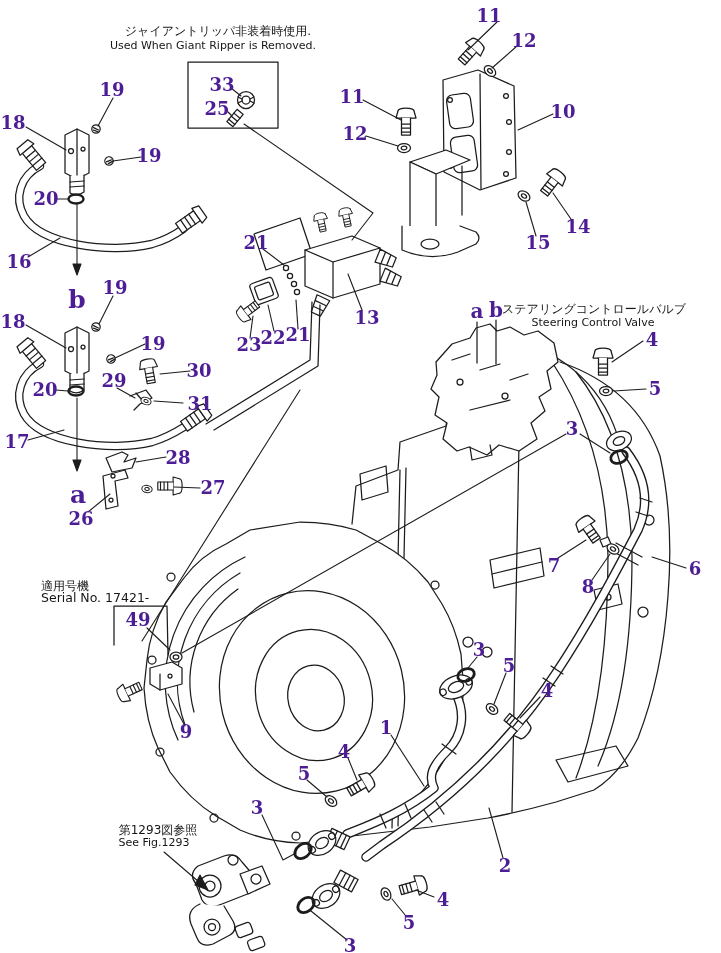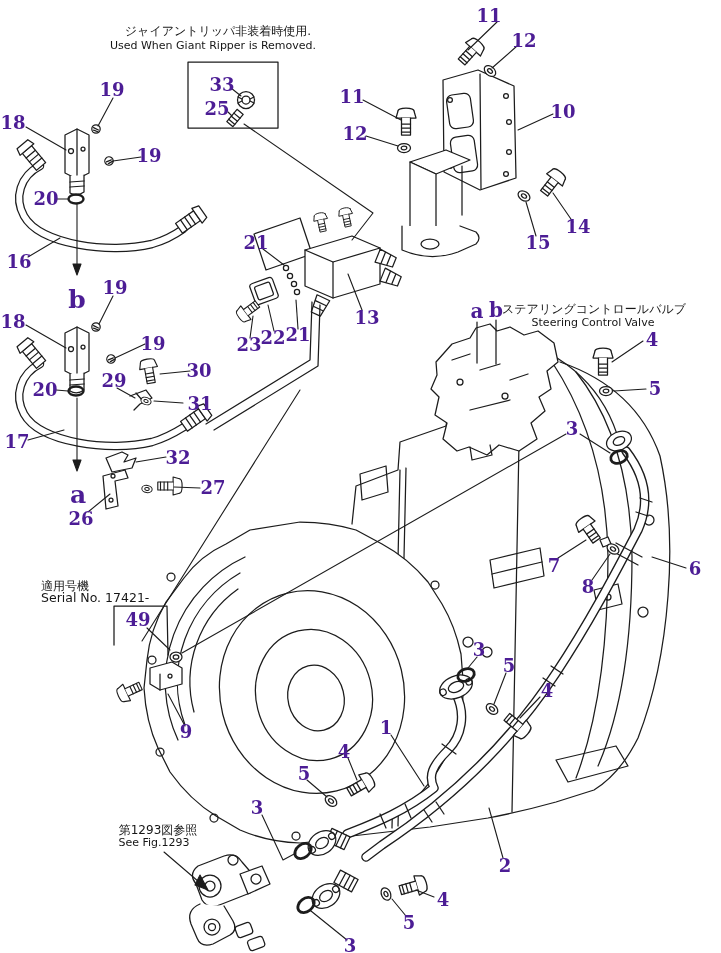--- a/index.html
+++ b/index.html
@@ -420,21 +420,21 @@
 <span class="co" style="left:19px;top:262px">16</span>
 <span class="co lg" style="left:77px;top:299px">b</span>
 <span class="co" style="left:115px;top:288px">19</span>
 <span class="co" style="left:13px;top:322px">18</span>
 <span class="co" style="left:153px;top:344px">19</span>
 <span class="co" style="left:199px;top:371px">30</span>
 <span class="co" style="left:45px;top:390px">20</span>
 <span class="co" style="left:114px;top:381px">29</span>
 <span class="co" style="left:200px;top:404px">31</span>
 <span class="co" style="left:17px;top:442px">17</span>
-<span class="co" style="left:178px;top:458px">32</span>
+<span class="co" style="left:178px;top:458px">28</span>
 <span class="co" style="left:213px;top:488px">27</span>
 <span class="co lg" style="left:78px;top:494px">a</span>
 <span class="co" style="left:81px;top:519px">26</span>
 <span class="co" style="left:256px;top:243px">21</span>
 <span class="co" style="left:249px;top:345px">23</span>
 <span class="co" style="left:273px;top:338px">22</span>
 <span class="co" style="left:298px;top:335px">21</span>
 <span class="co" style="left:367px;top:318px">13</span>
 <span class="co md" style="left:477px;top:311px">a</span>
 <span class="co md" style="left:496px;top:310px">b</span>

